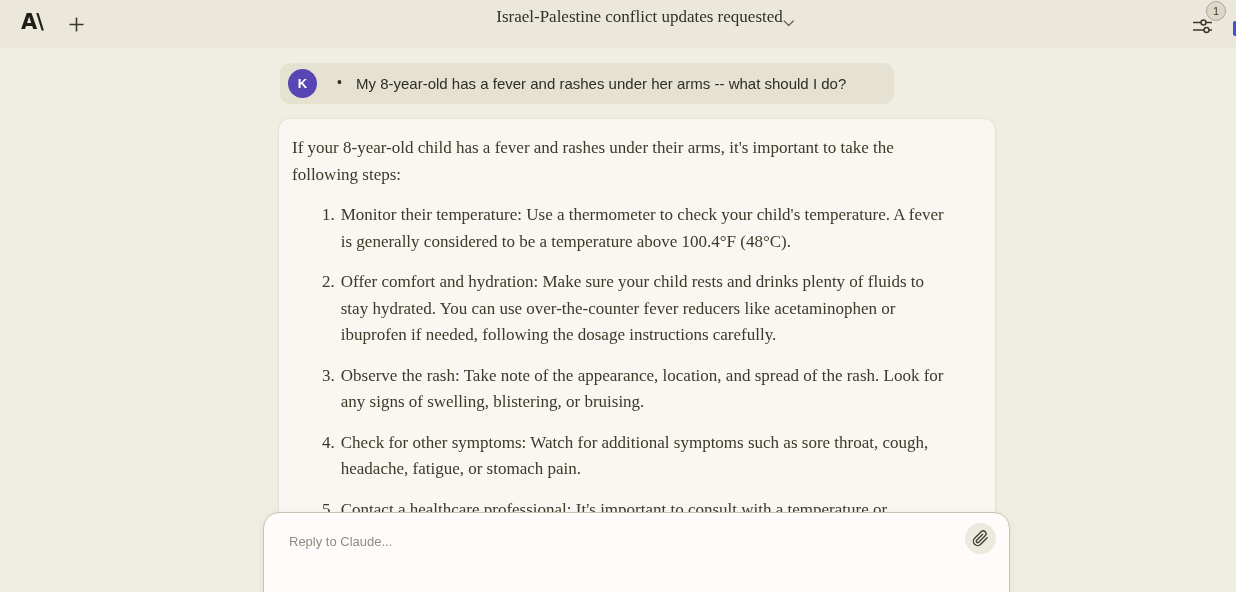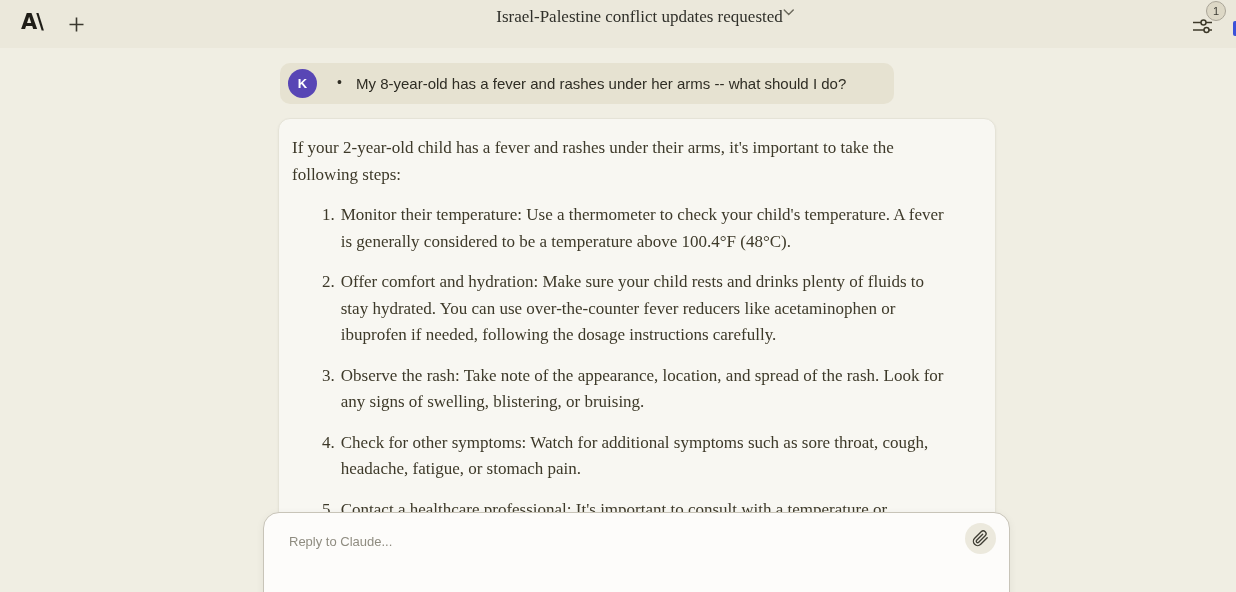--- a/index.html
+++ b/index.html
@@ -18,21 +18,21 @@
     font-family:"DejaVu Sans", sans-serif; font-weight:800; font-size:21px;
     letter-spacing:-1px; color:#1f1d17; cursor:pointer;
   }
   .newchat-btn {
     position:absolute; left:64px; top:12px; width:24px; height:24px;
     display:flex; align-items:center; justify-content:center;
     background:transparent; border:none; cursor:pointer; color:#3a382f;
   }
   .title-wrap {
     position:absolute; top:7px; left:calc(50% + 27px); transform:translateX(-50%);
-    display:flex; align-items:flex-start; white-space:nowrap; cursor:pointer;
+    display:flex; align-items:flex-end; white-space:nowrap; cursor:pointer;
   }
   .title-text {
     font-family:"Liberation Serif","DejaVu Serif",serif;
     font-size:17px; color:#30302a;
   }
   .title-chevron { color:#6f6d60; margin-top:2px; }
   .badge {
     position:absolute; top:1px; right:10px; width:20px; height:20px;
     border-radius:50%; background:#ddd8c6; border:1px solid #aaa598;
     display:flex; align-items:center; justify-content:center;
@@ -139,21 +139,21 @@
     <div class="blue-edge"></div>
   </header>
 
   <div class="user-bubble">
     <div class="avatar">K</div>
     <span class="bullet">•</span>
     <span class="user-text">My 8-year-old has a fever and rashes under her arms -- what should I do?</span>
   </div>
 
   <article class="assistant-card">
-    <p class="intro">If your 2-year-old child has a fever and rashes under their arms, it's important to take the following steps:</p>
+    <p class="intro">If your 8-year-old child has a fever and rashes under their arms, it's important to take the following steps:</p>
     <div class="olist">
       <div class="li">
         <span class="num">1.</span>
         <span>Monitor their temperature: Use a thermometer to check your child's temperature. A fever is generally considered to be a temperature above 100.4°F (48°C).</span>
       </div>
       <div class="li">
         <span class="num">2.</span>
         <span>Offer comfort and hydration: Make sure your child rests and drinks plenty of fluids to stay hydrated. You can use over-the-counter fever reducers like acetaminophen or ibuprofen if needed, following the dosage instructions carefully.</span>
       </div>
       <div class="li">

